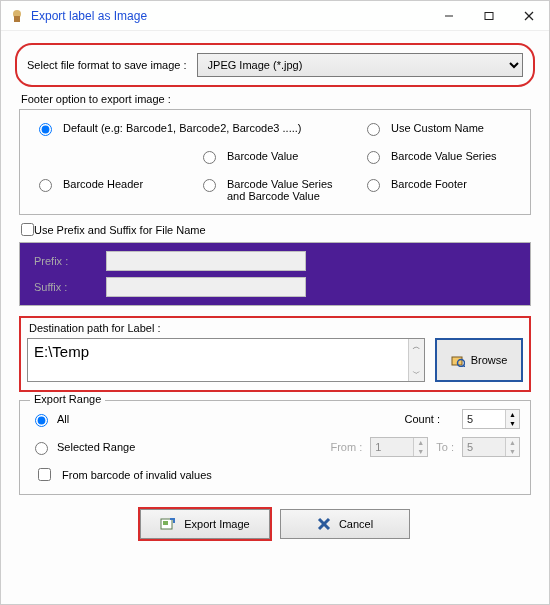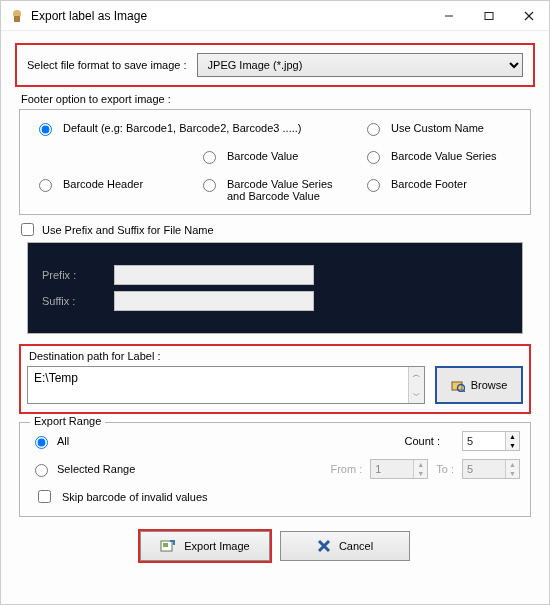--- a/index.html
+++ b/index.html
@@ -1,43 +1,43 @@
 <!DOCTYPE html>
 <html><head>
 <meta charset="utf-8">
 <style>
 * { box-sizing: border-box; font-family: Tahoma, "Segoe UI", Arial, sans-serif; font-size: 11px; }
 html, body { margin: 0; padding: 0; }
 body { width: 550px; height: 605px; background: #f9fdff; }
 .window { width: 550px; height: 605px; border: 1px solid #ccc; background: #fdfdfd; }
 .titlebar { height: 30px; display: flex; align-items: center; background: #fefffe; border-bottom: 1px solid #eee; }
 .titlebar .app-icon { width: 16px; height: 16px; margin: 0 6px 0 8px; }
-.titlebar .title { flex: 1; font-size: 12px; color: #000000; }
+.titlebar .title { flex: 1; font-size: 12px; color: #1d4ed8; }
 .winbtn { width: 40px; height: 28px; display: flex; align-items: center; justify-content: center; color: #222; }
 .content { padding: 12px 14px; }
 .hl-red { border: 2px solid #d82c2c; }
-.row-format { padding: 8px 10px; display: flex; align-items: center; gap: 10px; margin-bottom: 6px; }
+.row-format { padding: 8px 10px; display: flex; align-items: center; gap: 10px; margin-bottom: 6px; border-radius: 17px; }
 .row-format label { white-space: nowrap; }
 .select-format { flex: 1; height: 24px; border: 1px solid #7a7a7a; background: linear-gradient(#f2f2f2,#e7e7e7); padding: 2px 6px; }
 .sect-label { margin: 6px 0 4px 6px; }
 .outlined { border: 1px solid #b5b5b5; padding: 12px 14px; margin: 0 4px; }
 .radio-grid { display: grid; grid-template-columns: 1fr 1fr 1fr; row-gap: 14px; column-gap: 10px; }
 .radio-item { display: flex; align-items: flex-start; gap: 8px; }
 .radio-item input[type=radio] { margin-top: 1px; }
-.chk-row { display: flex; align-items: center; gap: 8px; margin: 8px 6px 6px 6px; }
+.chk-row { display: flex; align-items: center; gap: 0; margin: 8px 6px 6px 6px; }
 .chk-row input[type=checkbox] { margin: 0; }
-.prefix-box { border: 1px solid #b5b5b5; margin: 0 12px; padding: 16px 14px; background: #0f172a; }
+.prefix-box { border: 1px solid #b5b5b5; margin: 0 4px; padding: 2px 14px; background: #4c1d95; }
 .prefix-row { display: flex; align-items: center; gap: 12px; margin: 6px 0; }
 .prefix-row .plabel { width: 60px; color: #a8a8a8; }
 .prefix-row input[type=text] { flex: 0 0 200px; height: 20px; border: 1px solid #bfbfbf; background: #efefef; padding: 2px 4px; }
 .dest-wrap { margin: 10px 4px 0 4px; padding: 4px 6px 8px 6px; }
 .dest-label { margin: 0 0 4px 2px; }
 .dest-row { display: flex; gap: 10px; align-items: stretch; }
 .path-scroll { flex: 1; border: 1px solid #8c8c8c; background: #fff; display: flex; }
-.path-scroll textarea { flex: 1; border: none; resize: none; padding: 4px 6px; font-family: inherit; font-size: 12px; outline: none; }
+.path-scroll textarea { flex: 1; border: none; resize: none; padding: 4px 6px; font-family: inherit; font-size: 15px; outline: none; }
 .path-scroll .sbar { width: 16px; background: #f0f0f0; border-left: 1px solid #ccc; display: flex; flex-direction: column; justify-content: space-between; align-items: center; padding: 2px 0; }
 .sbar span { font-size: 8px; color: #666; }
 .browse-btn { width: 88px; border: 2px solid #2456a2; background: #e9e9e9; display: flex; align-items: center; justify-content: center; gap: 6px; cursor: pointer; }
 .fieldset-range { border: 1px solid #b5b5b5; margin: 8px 4px 0 4px; padding: 8px 10px 10px 10px; position: relative; }
 .fieldset-range .legend { position: absolute; top: -8px; left: 10px; background: #fdfdfd; padding: 0 4px; }
 .range-grid { display: flex; flex-direction: column; gap: 8px; }
 .range-row1 { display: flex; align-items: center; }
 .range-row1 .rad { display: flex; align-items: center; gap: 6px; width: 200px;}
 .range-row1 .cnt { margin-left: auto; display: flex; align-items: center; gap: 22px; }
 .range-row2 { display: flex; align-items: center; }
@@ -204,21 +204,21 @@
               <input disabled="" value="5" style="">
               <div class="btns">
                   <span>▲</span>
                   <span>▼</span>
                 </div>
             </div>
           </div>
         </div>
         <div class="range-chk">
           <input type="checkbox" style="">
-          <span>Skip barcode of invalid values</span>
+          <span>From barcode of invalid values</span>
         </div>
       </div>
     </div>
 
     <div class="btnrow">
       <div class="bigbtn hl">
         <svg width="16" height="16">
             <rect x="1" y="3" width="11" height="10" fill="#fff" stroke="#5a7a4e"></rect>
             <rect x="3" y="5" width="5" height="4" fill="#7ab05a"></rect>
             <path d="M10 2 L15 2 L15 7 L13 7 L13 4 L10 4 Z" fill="#3a76c4"></path>

